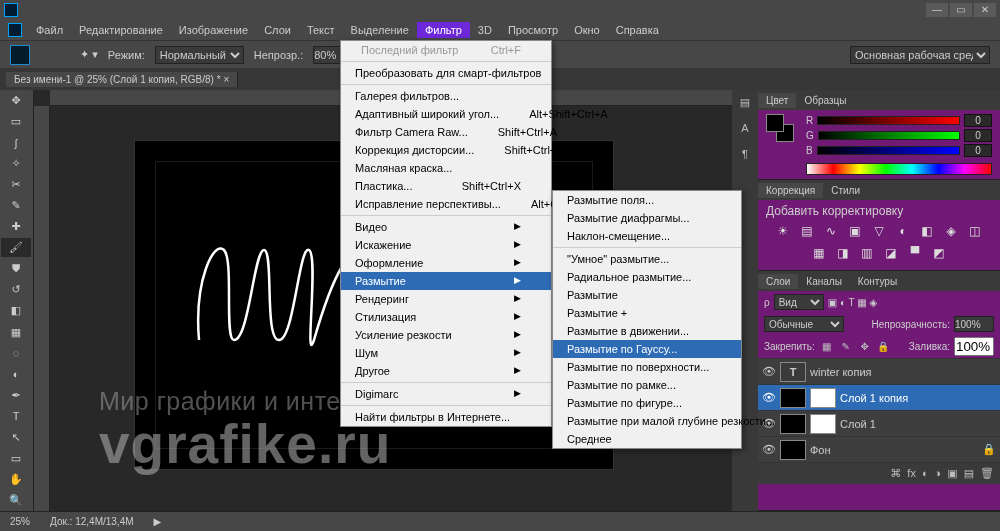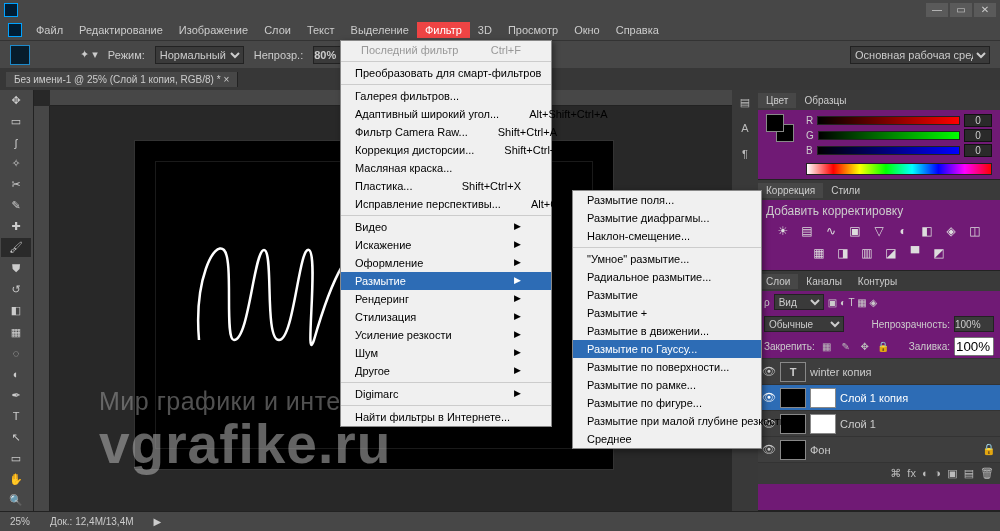--- a/index.html
+++ b/index.html
@@ -4,21 +4,21 @@
 <style>
   * { margin: 0; padding: 0; box-sizing: border-box; font-family: Tahoma, Arial, sans-serif; }
   body { background: #000; width: 1000px; height: 531px; overflow: hidden; position: relative; color: #ccc; font-size: 11px; }
   .titlebar { background: #474747; height: 20px; display: flex; align-items: center; justify-content: space-between; padding: 0 4px; }
   .titlebar .left { display: flex; align-items: center; gap: 4px; }
   .ps-logo { width: 14px; height: 14px; background: #001c33; border: 1px solid #00a2ff; display: inline-block; }
   .win-controls { display: flex; gap: 2px; }
   .win-btn { width: 22px; height: 14px; background: #5a5a5a; text-align: center; line-height: 13px; font-size: 10px; cursor: pointer; }
   .menubar { background: #474747; height: 20px; display: flex; align-items: center; padding-left: 8px; gap: 0; }
   .menubar .item { padding: 2px 8px; cursor: pointer; }
-  .menubar .item.active { background: #ef4444; color: #fff; }
+  .menubar .item.active { background: #6d28d9; color: #fff; }
   .optionsbar { background: #474747; height: 28px; border-top: 1px solid #333; display: flex; align-items: center; padding: 0 10px; gap: 10px; }
   .optionsbar .ps-logo2 { width: 20px; height: 20px; background: #071c2b; border: 1px solid #1d8acb; }
   .optionsbar select, .optionsbar input { background: #3a3a3a; border: 1px solid #222; color: #ccc; font-size: 11px; height: 18px; }
   .optionsbar .right { margin-left: auto; }
   .tabbar { background: #373737; height: 22px; display: flex; align-items: center; padding-left: 6px; }
   .tabbar .tab { background: #474747; padding: 2px 8px; border-right: 1px solid #222; font-size: 10px; }
   .workspace { position: absolute; top: 90px; left: 0; right: 0; bottom: 20px; display: flex; }
   .toolbox { width: 34px; background: #474747; display: flex; flex-direction: column; gap: 0; border-right: 1px solid #222; }
   .toolbox .tool { width: 30px; height: 22px; display: flex; align-items: center; justify-content: center; cursor: pointer; margin: 1px; }
   .toolbox .tool.active { background: #2a2a2a; }
@@ -100,21 +100,21 @@
   <div class="item">Окно</div>
   <div class="item">Справка</div>
 </div>
 
 <div class="optionsbar">
   <div class="ps-logo2"></div>
   <span style="margin-left:40px">✦ ▾</span>
   <span>Режим:</span>
   <select><option>Нормальный</option></select>
   <span>Непрозр.:</span>
-  <input style="width: 40px; font-weight: bold;" value="80%">
+  <input style="width: 40px;" value="80%">
   <span>▾</span>
   <span>☑</span>
   <div class="right">
     <select style="width:140px;"><option>Основная рабочая среда</option></select>
   </div>
 </div>
 
 <div class="tabbar">
   <div class="tab"><span>Без имени-1 @ 25% (Слой 1 копия, RGB/8) *</span> <span>×</span></div>
 </div>
@@ -366,21 +366,21 @@
   <div class="mi">
       <span>Digimarc</span>
       <span class="arrow">▶</span>
     </div>
   <hr>
   <div class="mi">
       <span>Найти фильтры в Интернете...</span>
     </div>
 </div>
 
-<div class="dropdown" style="top:190px; left:572px; width:190px;">
+<div class="dropdown" style="top:190px; left:552px; width:190px;">
   <div class="mi">
       <span>Размытие поля...</span>
     </div>
   <div class="mi">
       <span>Размытие диафрагмы...</span>
     </div>
   <div class="mi">
       <span>Наклон-смещение...</span>
     </div>
   <hr>

